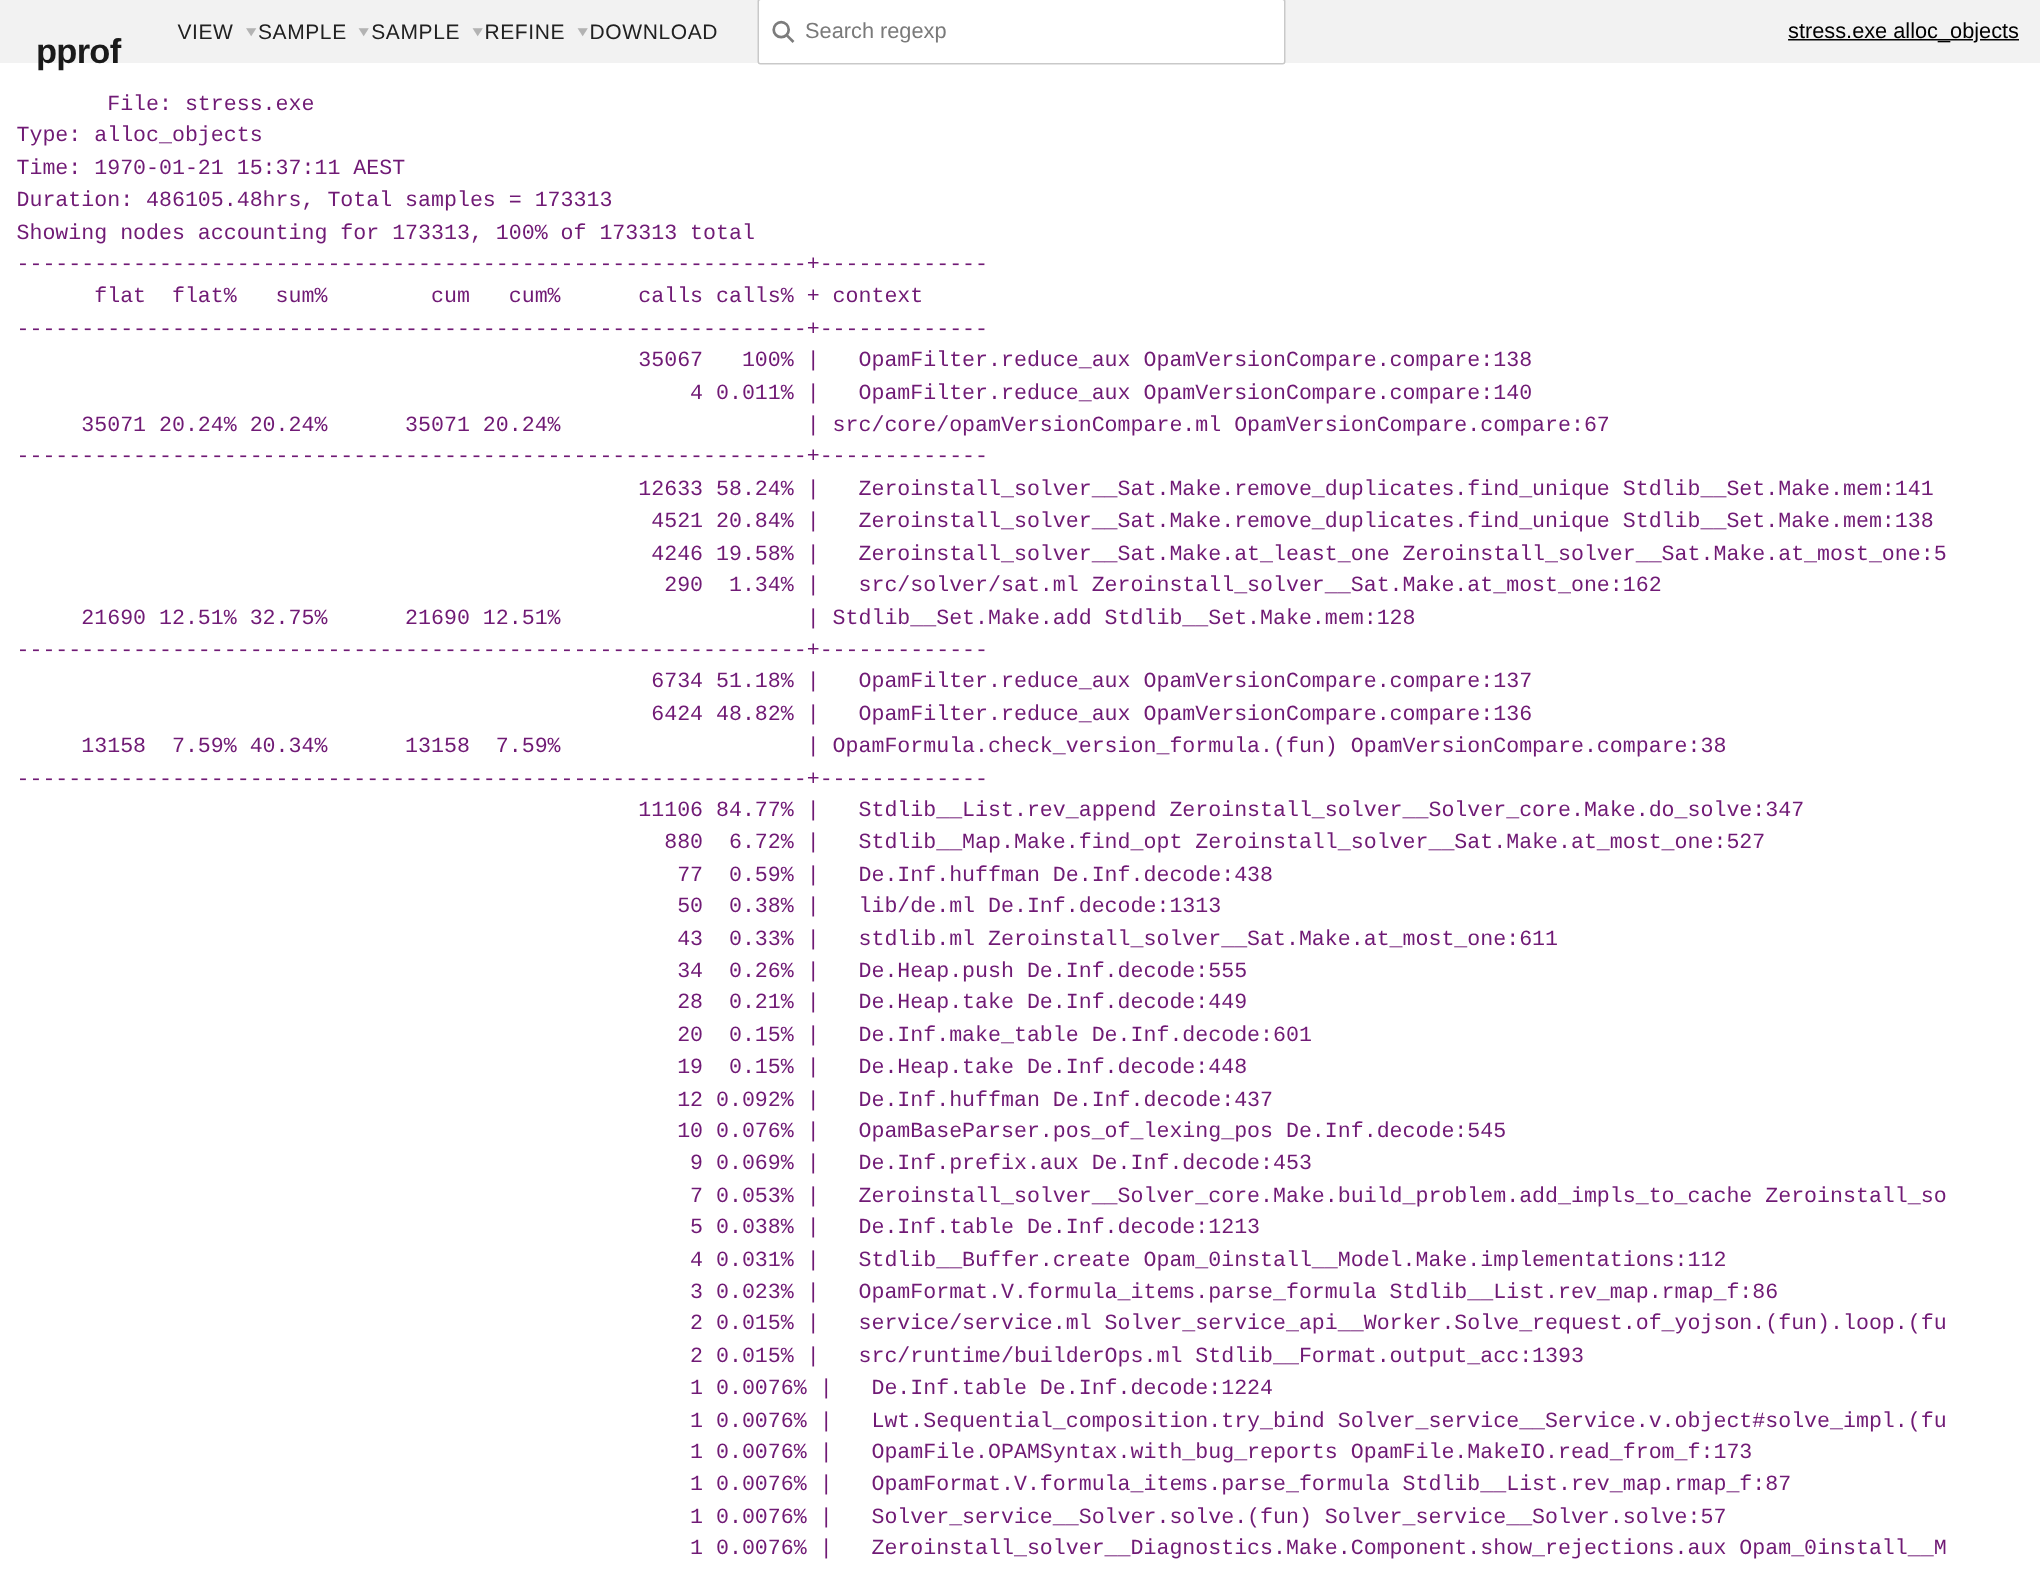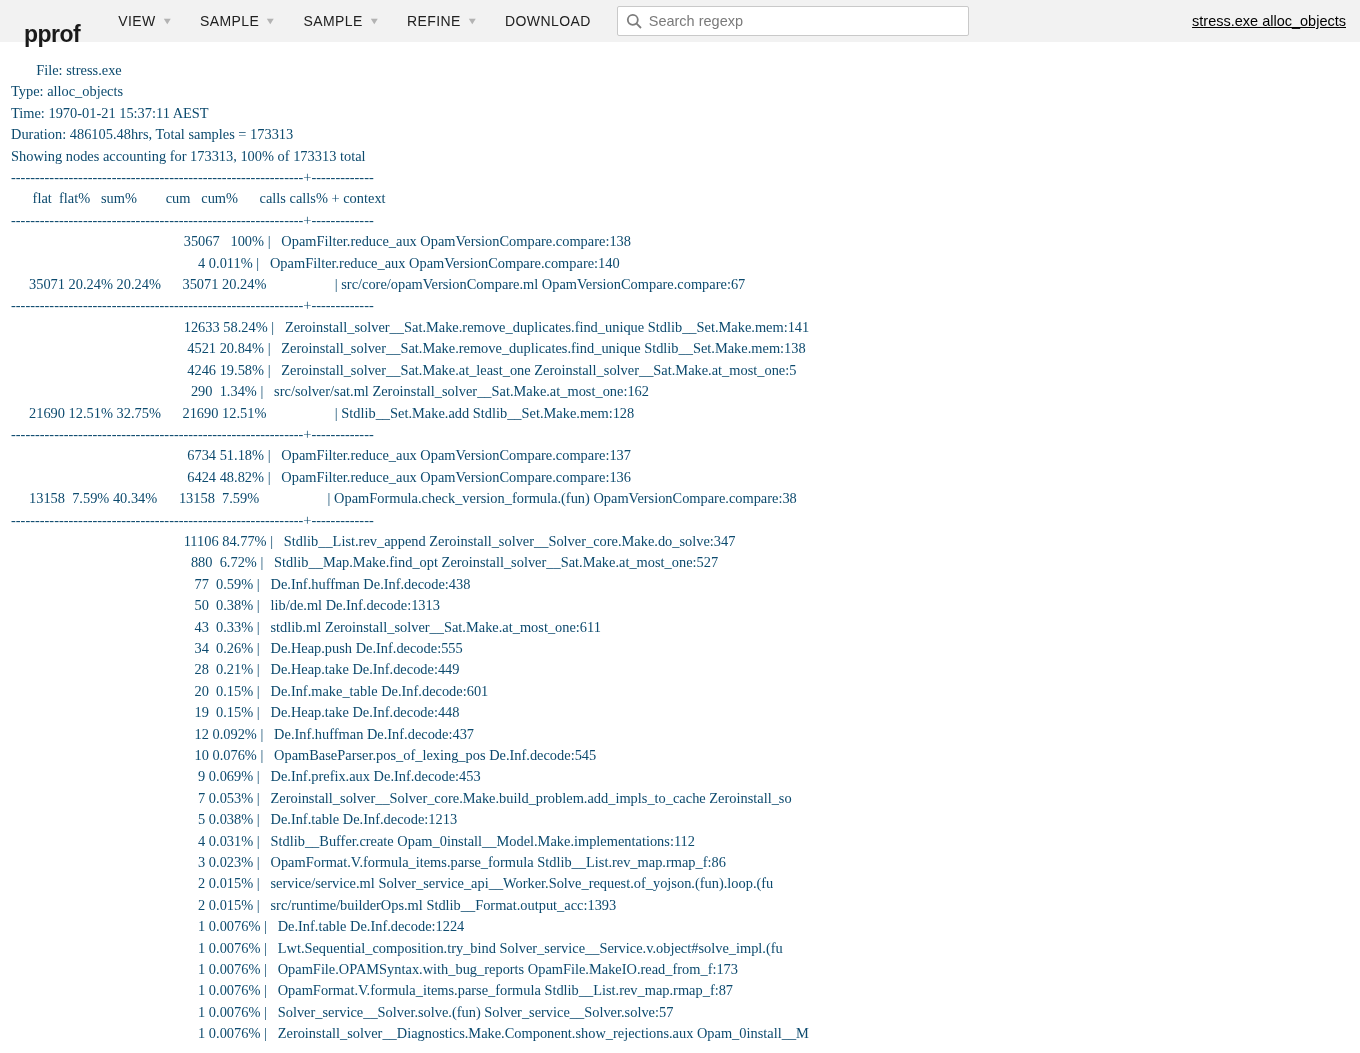--- a/index.html
+++ b/index.html
@@ -22,41 +22,40 @@
     font-weight: bold;
     font-size: 23px;
     color: #1a1a1a;
     letter-spacing: -0.5px;
     margin-right: 38px;
     margin-top: 26px;
   }
   .menu-bar {
     display: flex;
     align-items: center;
-    gap: 28px;
   }
   .menu-item {
     display: flex;
     align-items: center;
     font-size: 14px;
     color: #212121;
     letter-spacing: 0.4px;
     cursor: pointer;
     white-space: nowrap;
   }
   .menu-item .arrow {
     font-size: 9px;
     color: #b3b3b3;
     margin-left: 7px;
     transform: scaleX(1.3);
   }
   .search-box {
     margin-left: 26px;
     width: 352px;
-    height: 30px;
+    height: 44px;
     background: #ffffff;
     border: 1px solid #c9c9c9;
     border-radius: 2px;
     display: flex;
     align-items: center;
     padding: 0 8px;
   }
   .search-box svg { flex: 0 0 auto; margin-right: 7px; }
   .search-box input {
     border: none;
@@ -74,24 +73,24 @@
     color: #000000;
     text-decoration: underline;
     cursor: pointer;
     white-space: nowrap;
   }
   
   .report {
     padding: 18px 0 0 11px;
   }
   .report pre {
-    font-family: Liberation Serif, serif;
+    font-family: Liberation Mono, monospace;
     font-size: 14.4px;
     line-height: 21.4px;
-    color: #0c4a6e;
+    color: #701a75;
     white-space: pre;
   }
 </style>
 </head>
 <body>
 
 <div class="header">
   <div class="logo">pprof</div>
   <div class="menu-bar">
     <div class="menu-item">

